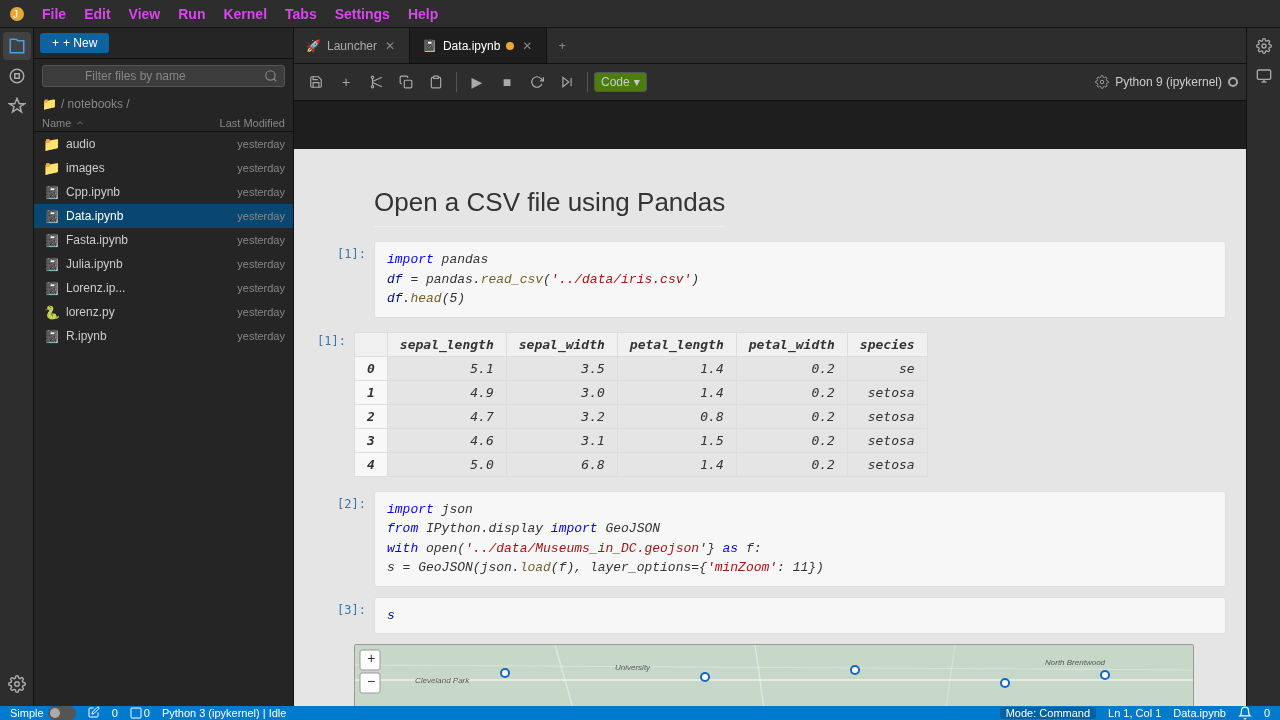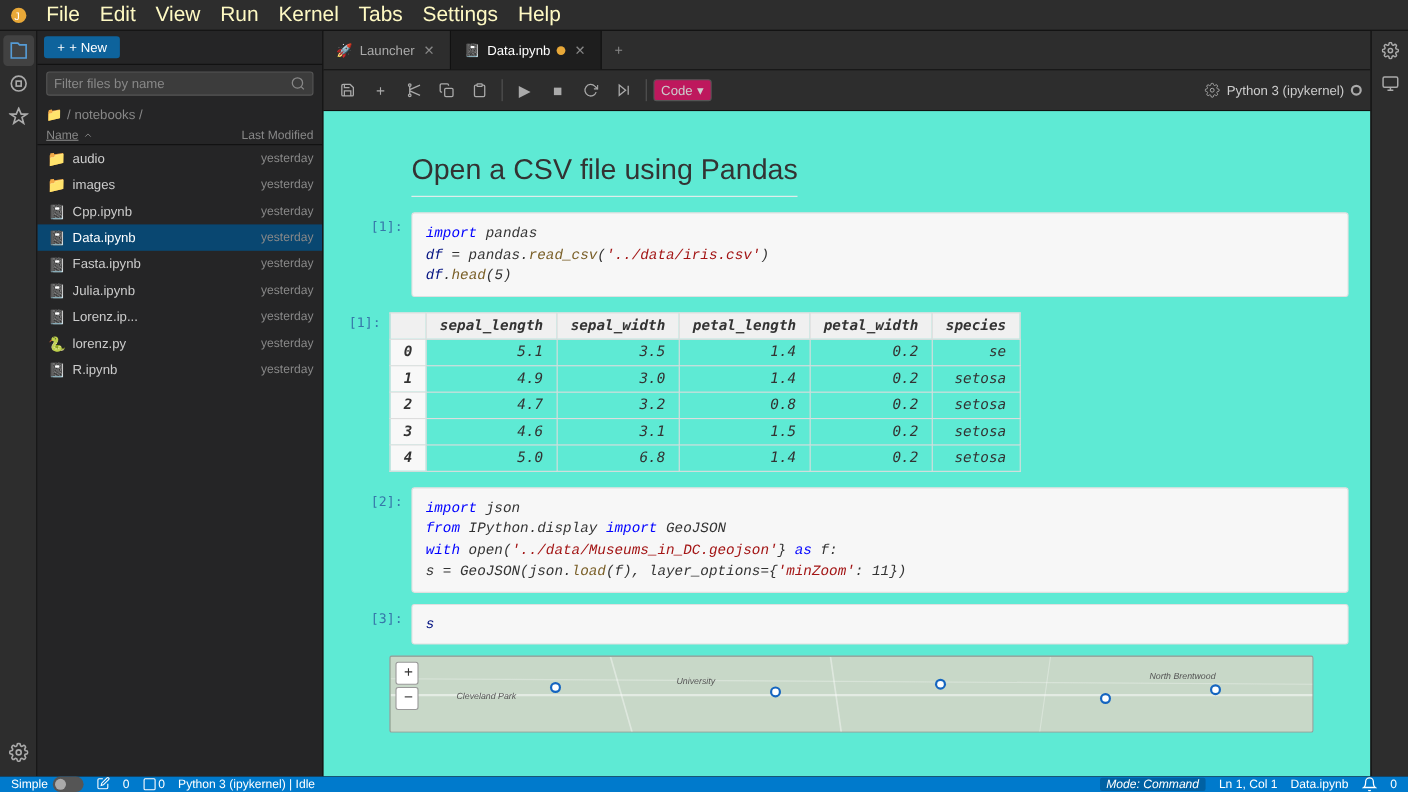--- a/index.html
+++ b/index.html
@@ -1,46 +1,46 @@
 <!DOCTYPE html>
 <html><head>
   <meta charset="utf-8">
   <style>
     * { box-sizing: border-box; margin: 0; padding: 0; }
     body { font-family: -apple-system, BlinkMacSystemFont, 'Segoe UI', sans-serif; font-size: 13px; background: #1e1e1e; color: #ccc; height: 720px; width: 1280px; overflow: hidden; display: flex; flex-direction: column; }
 
     
     .menu-bar { background: #2d2d2d; display: flex; align-items: center; height: 28px; padding: 0 8px; gap: 2px; border-bottom: 1px solid #111; flex-shrink: 0; }
     .menu-bar .app-icon { width: 18px; height: 18px; margin-right: 6px; display: flex; align-items: center; justify-content: center; }
-    .menu-item { padding: 2px 8px; color: #fef9c3; cursor: pointer; border-radius: 3px; font-size: 19px; }
+    .menu-item { padding: 2px 8px; color: #d946ef; cursor: pointer; border-radius: 3px; font-size: 14px; font-weight: bold; }
 
     
     .main-layout { display: flex; flex: 1; overflow: hidden; }
 
     
     .icon-sidebar { width: 34px; background: #2d2d2d; display: flex; flex-direction: column; align-items: center; padding-top: 4px; gap: 2px; border-right: 1px solid #111; flex-shrink: 0; }
     .icon-btn { width: 28px; height: 28px; display: flex; align-items: center; justify-content: center; border-radius: 4px; cursor: pointer; color: #aaa; }
     .icon-btn:hover, .icon-btn.active { background: rgba(255,255,255,0.1); color: #fff; }
     .icon-btn.active { color: #569cd6; }
 
     
     .file-panel { width: 260px; background: #252526; display: flex; flex-direction: column; border-right: 1px solid #111; flex-shrink: 0; }
     .file-panel-toolbar { display: flex; align-items: center; padding: 4px 6px; gap: 4px; border-bottom: 1px solid #111; }
     .file-panel-toolbar button { background: #0e639c; color: #fff; border: none; border-radius: 3px; padding: 3px 12px; cursor: pointer; font-size: 12px; display: flex; align-items: center; gap: 4px; }
     .file-panel-toolbar .icon-toolbar-btn { background: none; border: none; color: #aaa; cursor: pointer; width: 22px; height: 22px; display: flex; align-items: center; justify-content: center; border-radius: 3px; }
 
     .search-container { padding: 6px 8px; }
     .search-box { display: flex; align-items: center; background: #3c3c3c; border: 1px solid #555; border-radius: 3px; padding: 3px 6px; gap: 4px; }
-    .search-box input { background: none; border: none; color: #fdba74; font-size: 12px; outline: none; flex: 1; }
+    .search-box input { background: none; border: none; color: #fdba74; font-size: 12px; outline: none; flex: 1; margin-left: 36px; }
     .search-box input::placeholder { color: #888; }
 
     .breadcrumb { padding: 4px 8px; font-size: 12px; color: #888; display: flex; align-items: center; gap: 4px; }
 
     .file-list-header { display: flex; padding: 2px 8px; border-bottom: 1px solid #111; font-size: 11px; color: #888; }
-    .file-list-header .col-name { flex: 1; display: flex; align-items: center; gap: 4px; cursor: pointer; text-decoration: underline; }
+    .file-list-header .col-name { flex: 1; display: flex; align-items: center; gap: 4px; cursor: pointer; }
     .file-list-header .col-modified { width: 90px; text-align: right; }
 
     .file-list { flex: 1; overflow-y: auto; }
     .file-item { display: flex; align-items: center; padding: 2px 8px; cursor: pointer; border-radius: 0; }
     .file-item.active { background: #094771; }
     .file-item .file-icon { width: 20px; height: 20px; display: flex; align-items: center; justify-content: center; margin-right: 4px; flex-shrink: 0; }
     .file-item .file-name { flex: 1; font-size: 12px; color: #ccc; white-space: nowrap; overflow: hidden; text-overflow: ellipsis; }
     .file-item.active .file-name { color: #fff; }
     .file-item .file-modified { width: 90px; font-size: 11px; color: #888; text-align: right; flex-shrink: 0; }
 
@@ -52,27 +52,27 @@
     .tab { display: flex; align-items: center; padding: 0 12px; gap: 6px; cursor: pointer; border-right: 1px solid #111; font-size: 12px; color: #aaa; position: relative; white-space: nowrap; min-width: 100px; }
     .tab.active { background: #1e1e1e; color: #fff; }
     .tab .tab-close { width: 14px; height: 14px; display: flex; align-items: center; justify-content: center; border-radius: 2px; color: #888; }
     .tab .tab-dot { width: 8px; height: 8px; border-radius: 50%; background: #e8a838; flex-shrink: 0; }
     .tab-add { width: 30px; display: flex; align-items: center; justify-content: center; cursor: pointer; color: #888; }
 
     
     .notebook-toolbar { display: flex; align-items: center; padding: 4px 8px; background: #2d2d2d; border-bottom: 1px solid #111; gap: 2px; flex-shrink: 0; }
     .nb-btn { width: 28px; height: 28px; display: flex; align-items: center; justify-content: center; border-radius: 3px; cursor: pointer; color: #aaa; background: none; border: none; font-size: 14px; }
     .nb-separator { width: 1px; height: 20px; background: #555; margin: 0 4px; }
-    .cell-type-select { background: #be185d; border: 1px solid #555; color: #ccc; border-radius: 3px; padding: 2px 6px; font-size: 12px; cursor: pointer; display: flex; align-items: center; gap: 4px; }
+    .cell-type-select { background: #4d7c0f; border: 1px solid #555; color: #ccc; border-radius: 3px; padding: 2px 6px; font-size: 12px; cursor: pointer; display: flex; align-items: center; gap: 4px; }
     .nb-spacer { flex: 1; }
     .kernel-info { display: flex; align-items: center; gap: 6px; font-size: 12px; color: #ccc; }
     .kernel-circle { width: 10px; height: 10px; border-radius: 50%; border: 2px solid #aaa; background: none; }
 
     
-    .notebook-content { flex: 1; overflow-y: auto; background: #5eead4; color: #333; padding: 20px 0; }
+    .notebook-content { flex: 1; overflow-y: auto; background: #e5e5e5; color: #333; padding: 20px 0; margin-top: 48px; }
 
     
     .cell { display: flex; padding: 4px 20px; margin: 2px 0; }
     .cell-label { width: 60px; color: #3677a9; font-family: monospace; font-size: 12px; text-align: right; padding-right: 8px; padding-top: 6px; flex-shrink: 0; }
     .cell-content { flex: 1; min-width: 0; font-style: italic; }
 
     .code-cell { background: #f7f7f7; border: 1px solid #e0e0e0; border-radius: 3px; padding: 8px 12px; font-family: 'Courier New', monospace; font-size: 13px; line-height: 1.5; }
 
     .heading-cell { padding: 16px 0 8px 0; }
     .heading-cell h2 { font-size: 26px; font-weight: 400; color: #333; border-bottom: 1px solid #eee; padding-bottom: 8px; }
@@ -84,21 +84,21 @@
     .df-table td { border: 1px solid #ddd; padding: 4px 12px; text-align: right; color: #333; }
     .df-table td:first-child { font-weight: bold; background: #f8f8f8; }
 
     
     .right-sidebar { width: 34px; background: #2d2d2d; display: flex; flex-direction: column; align-items: center; padding-top: 4px; gap: 2px; border-left: 1px solid #111; flex-shrink: 0; }
 
     
     .status-bar { height: 14px; background: #007acc; display: flex; align-items: center; padding: 0 10px; gap: 16px; font-size: 11px; color: #fff; flex-shrink: 0; }
     .status-left { display: flex; align-items: center; gap: 12px; }
     .status-right { margin-left: auto; display: flex; align-items: center; gap: 12px; }
-    .status-mode { background: rgba(0,0,0,0.2); padding: 0 6px; border-radius: 2px; font-style: italic; }
+    .status-mode { background: rgba(0,0,0,0.2); padding: 0 6px; border-radius: 2px; }
 
     
     .toggle { display: flex; align-items: center; gap: 4px; }
     .toggle-track { width: 28px; height: 14px; background: #555; border-radius: 7px; position: relative; }
     .toggle-thumb { width: 10px; height: 10px; background: #aaa; border-radius: 50%; position: absolute; top: 2px; left: 2px; }
 
     .output-cell { padding: 4px 0; }
   </style>
 </head>
 <body>
@@ -336,21 +336,21 @@
       <div class="cell-type-select">
         <span>Code</span>
         <span>▾</span>
       </div>
       <div class="nb-spacer"></div>
       <div class="kernel-info">
         <svg width="14" height="14" viewBox="0 0 24 24" fill="none" stroke="#aaa" stroke-width="1.5">
             <circle cx="12" cy="12" r="3"></circle>
             <path d="M19.4 15a1.65 1.65 0 0 0 .33 1.82l.06.06a2 2 0 0 1-2.83 2.83l-.06-.06a1.65 1.65 0 0 0-1.82-.33 1.65 1.65 0 0 0-1 1.51V21a2 2 0 0 1-4 0v-.09A1.65 1.65 0 0 0 9 19.4a1.65 1.65 0 0 0-1.82.33l-.06.06a2 2 0 0 1-2.83-2.83l.06-.06A1.65 1.65 0 0 0 4.68 15a1.65 1.65 0 0 0-1.51-1H3a2 2 0 0 1 0-4h.09A1.65 1.65 0 0 0 4.6 9a1.65 1.65 0 0 0-.33-1.82l-.06-.06a2 2 0 0 1 2.83-2.83l.06.06A1.65 1.65 0 0 0 9 4.68a1.65 1.65 0 0 0 1-1.51V3a2 2 0 0 1 4 0v.09a1.65 1.65 0 0 0 1 1.51 1.65 1.65 0 0 0 1.82-.33l.06-.06a2 2 0 0 1 2.83 2.83l-.06.06A1.65 1.65 0 0 0 19.4 9a1.65 1.65 0 0 0 1.51 1H21a2 2 0 0 1 0 4h-.09a1.65 1.65 0 0 0-1.51 1z"></path>
           </svg>
-        <span>Python 3 (ipykernel)</span>
+        <span>Python 9 (ipykernel)</span>
         <div class="kernel-circle"></div>
       </div>
     </div>
 
     <div class="notebook-content" id="notebook-content">
     <div class="cell heading-cell">
           <div style="padding-left:80px;">
             <h2 style="font-size:26px;font-weight:400;color:#333;border-bottom:1px solid #eee;padding-bottom:8px;">Open a CSV file using Pandas</h2>
           </div>
         </div>

